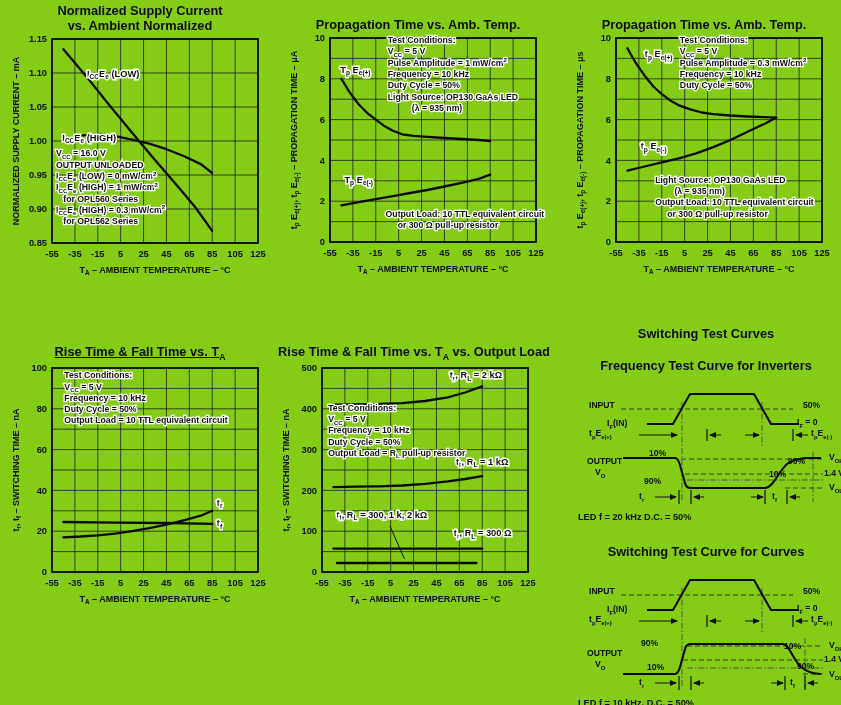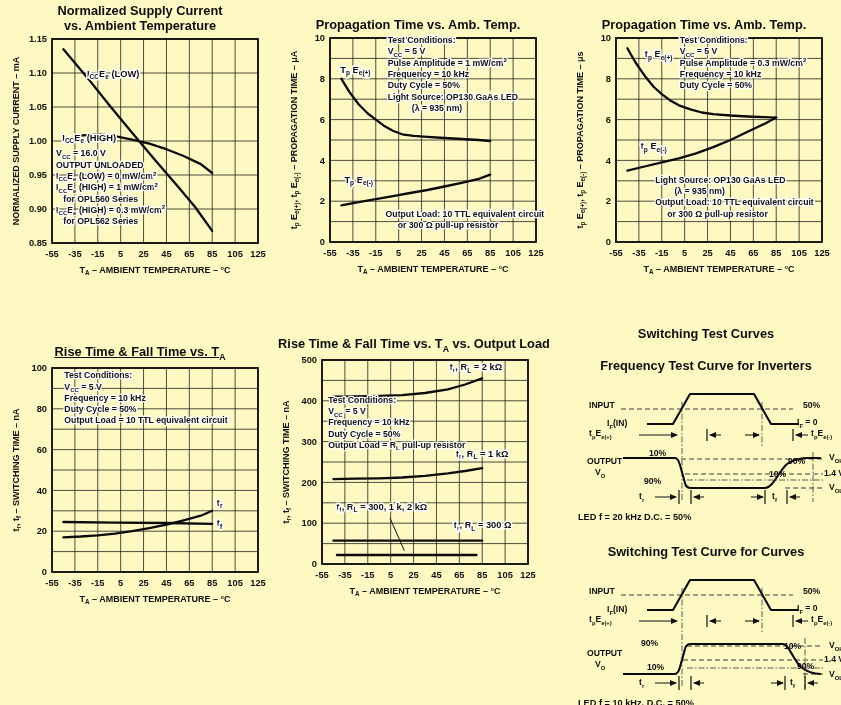--- a/index.html
+++ b/index.html
@@ -1,16 +1,16 @@
 <!DOCTYPE html>
 <html><head>
 <meta charset="utf-8">
 <style>
   html,body{margin:0;padding:0;background:#f7f7f5;}
-  #page{position:relative;width:841px;height:705px;background:#fef9c3;overflow:hidden;
+  #page{position:relative;width:841px;height:705px;background:#84cc16;overflow:hidden;
         font-family:"Liberation Sans",sans-serif;color:#111;}
   .panel{position:absolute;}
   .ctitle{font-weight:bold;font-size:12.8px;text-align:center;line-height:1.18;color:#0d0d0d;}
   .ctitle.single{margin-top:15px;}
   .ctitle.first{margin-top:1px;}
   sub{font-size:68%;}
   
   .grid{stroke:#1f1f1f;stroke-width:0.8;}
   .frame{stroke:#0d0d0d;stroke-width:1.8;fill:none;}
   .tick{font:bold 9.3px "Liberation Sans",sans-serif;fill:#111;}
@@ -39,21 +39,21 @@
       <path d="M0,0 L7,3 L0,6 z" fill="#111"></path>
     </marker>
   </defs>
 </svg>
 
 <div id="page">
 
   <div class="panel" style="left:6px;top:2px;width:268px;">
     <div class="ctitle first">
       <div>Normalized Supply Current</div>
-      <div>vs. Ambient Temperature</div>
+      <div>vs. Ambient Normalized</div>
     </div>
     <div><svg width="264" height="248" style="overflow:visible">
           <line x1="46" y1="6" x2="46" y2="210" class="grid"></line>
           <line x1="68.88888888888889" y1="6" x2="68.88888888888889" y2="210" class="grid"></line>
           <line x1="91.77777777777777" y1="6" x2="91.77777777777777" y2="210" class="grid"></line>
           <line x1="114.66666666666666" y1="6" x2="114.66666666666666" y2="210" class="grid"></line>
           <line x1="137.55555555555554" y1="6" x2="137.55555555555554" y2="210" class="grid"></line>
           <line x1="160.44444444444446" y1="6" x2="160.44444444444446" y2="210" class="grid"></line>
           <line x1="183.33333333333331" y1="6" x2="183.33333333333331" y2="210" class="grid"></line>
           <line x1="206.22222222222223" y1="6" x2="206.22222222222223" y2="210" class="grid"></line>
@@ -267,21 +267,21 @@
           <text x="210.8" y="164.1" class="clabel"><tspan dy="0">t</tspan><tspan font-size="70%" dy="2.4">f</tspan></text>
           <text x="58.36" y="16.200000000000003" class="ann"><tspan dy="0">Test Conditions:</tspan></text>
           <text x="58.36" y="27.500000000000004" class="ann"><tspan dy="0">V</tspan><tspan font-size="70%" dy="2.4">CC</tspan><tspan dy="-2.4"> = 5 V</tspan></text>
           <text x="58.36" y="38.800000000000004" class="ann"><tspan dy="0">Frequency = 10 kHz</tspan></text>
           <text x="58.36" y="50.10000000000001" class="ann"><tspan dy="0">Duty Cycle = 50%</tspan></text>
           <text x="58.36" y="61.400000000000006" class="ann"><tspan dy="0">Output Load = 10 TTL equivalent circuit</tspan></text>
         </svg></div>
   </div>
 
   <div class="panel" style="left:276px;top:336px;width:276px;">
-    <div class="ctitle" style="">Rise Time &amp; Fall Time vs. T<sub>A</sub> vs. Output Load</div>
+    <div class="ctitle" style="margin-top:8px;">Rise Time &amp; Fall Time vs. T<sub>A</sub> vs. Output Load</div>
     <div><svg width="264" height="248" style="overflow:visible">
           <line x1="46" y1="6" x2="46" y2="210" class="grid"></line>
           <line x1="68.88888888888889" y1="6" x2="68.88888888888889" y2="210" class="grid"></line>
           <line x1="91.77777777777777" y1="6" x2="91.77777777777777" y2="210" class="grid"></line>
           <line x1="114.66666666666666" y1="6" x2="114.66666666666666" y2="210" class="grid"></line>
           <line x1="137.55555555555554" y1="6" x2="137.55555555555554" y2="210" class="grid"></line>
           <line x1="160.44444444444446" y1="6" x2="160.44444444444446" y2="210" class="grid"></line>
           <line x1="183.33333333333331" y1="6" x2="183.33333333333331" y2="210" class="grid"></line>
           <line x1="206.22222222222223" y1="6" x2="206.22222222222223" y2="210" class="grid"></line>
           <line x1="229.11111111111111" y1="6" x2="229.11111111111111" y2="210" class="grid"></line>

